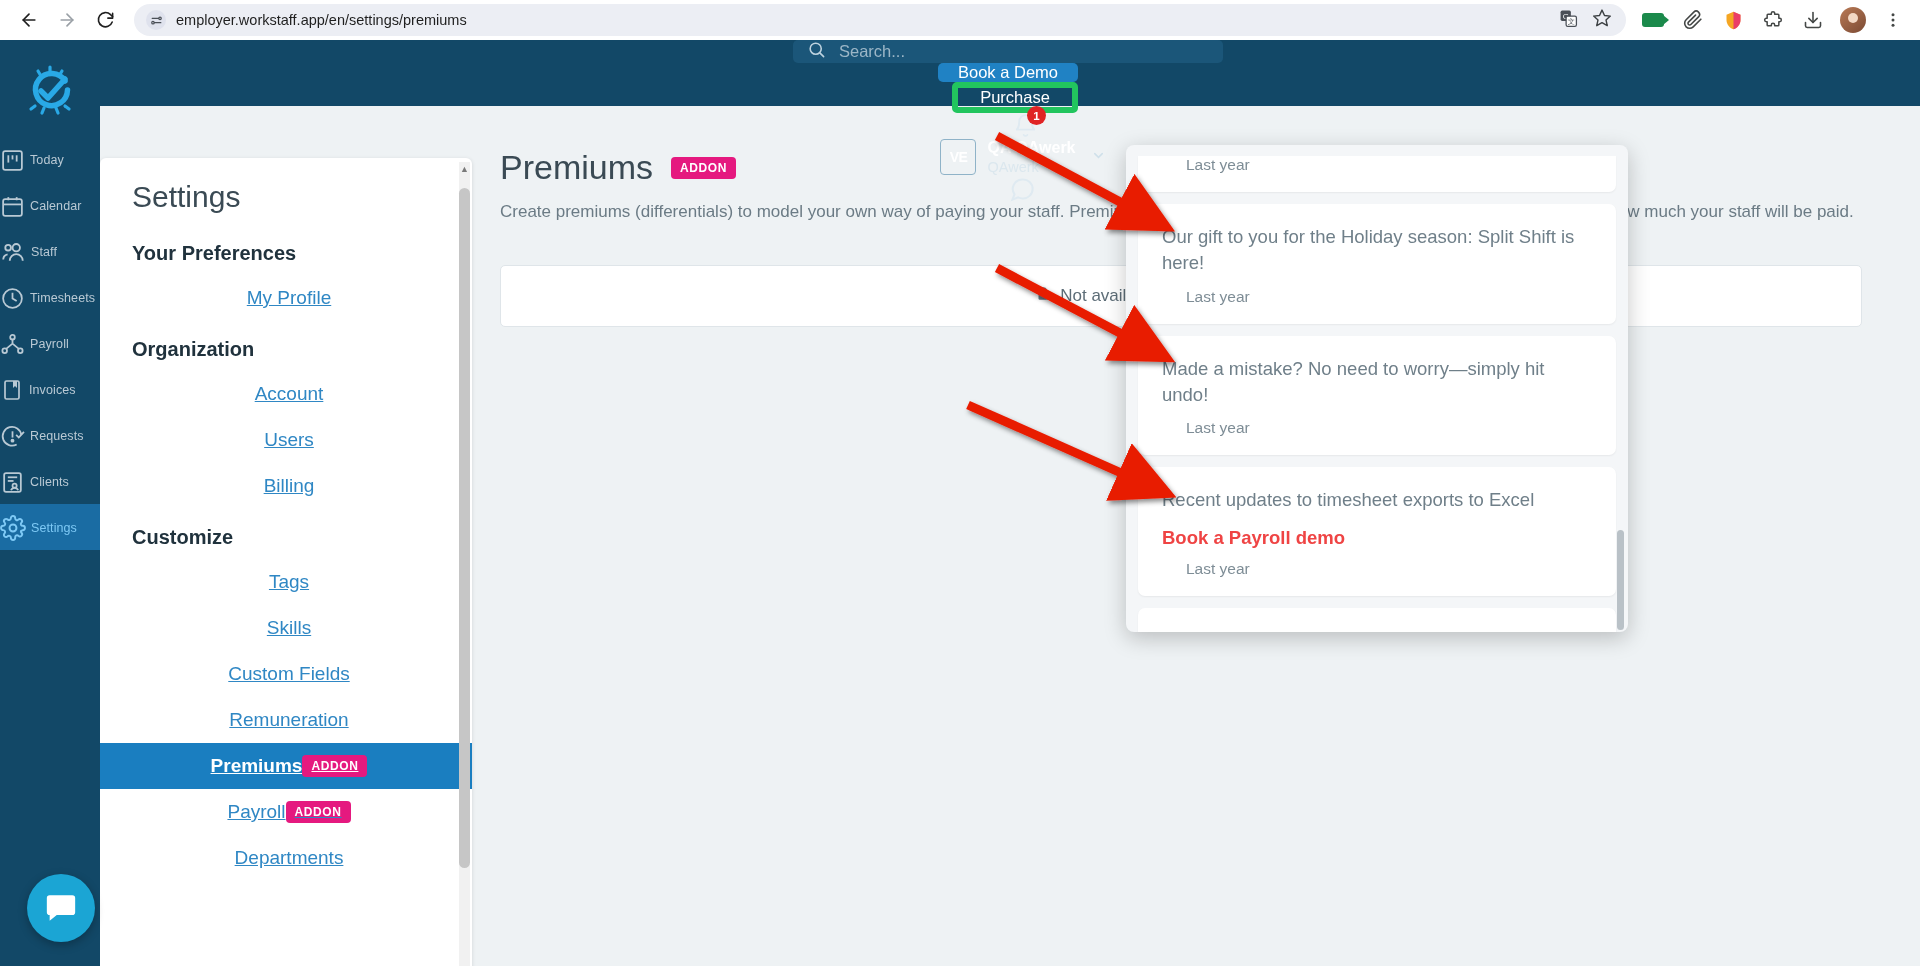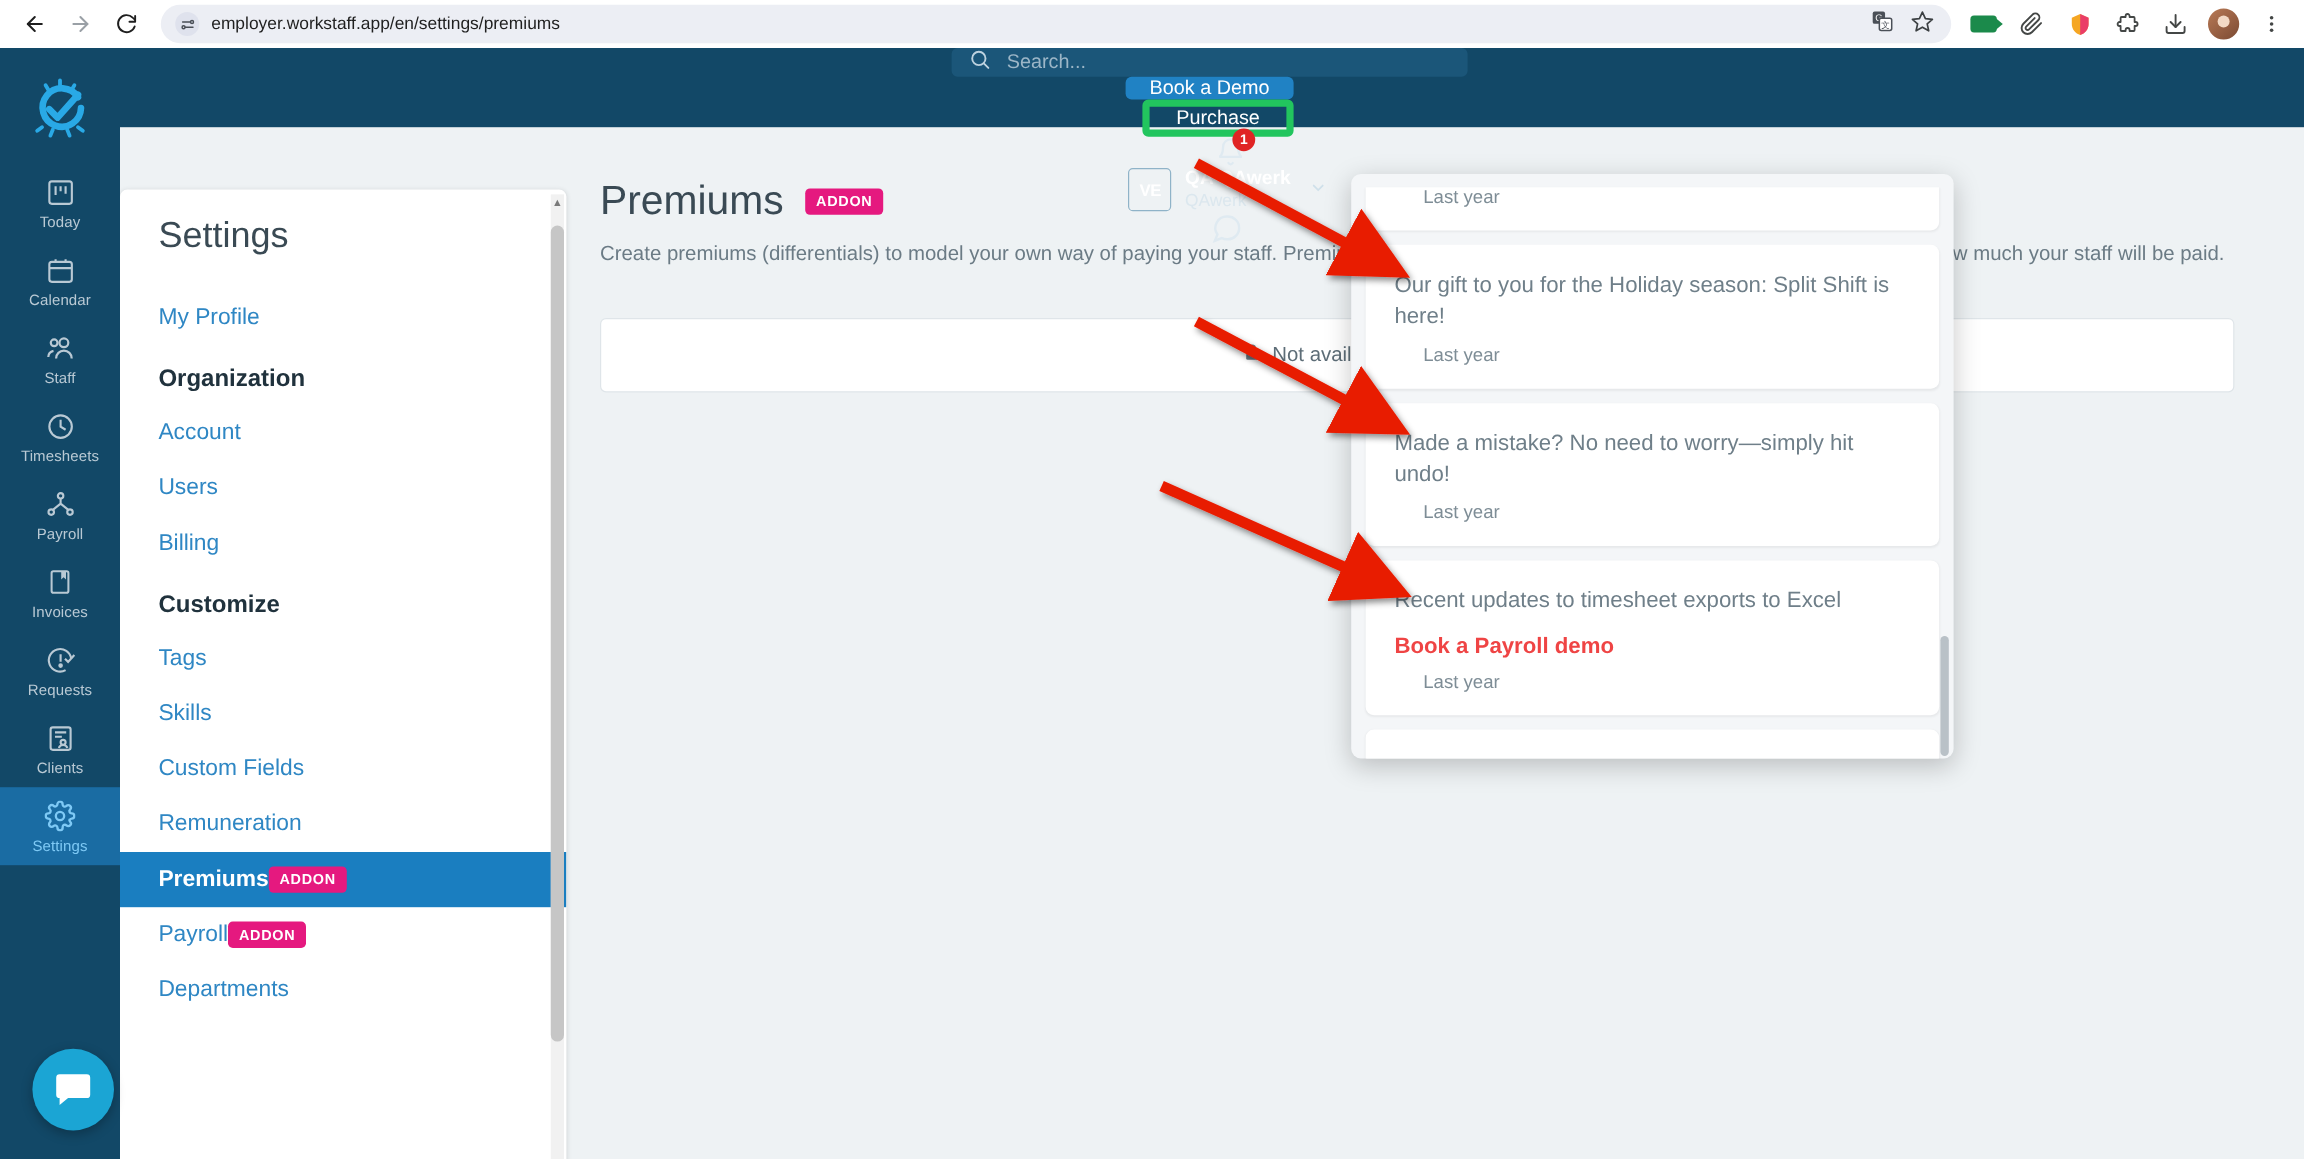--- a/index.html
+++ b/index.html
@@ -104,21 +104,21 @@
     z-index: 5;
   }
   .logo {
     width: 58px; height: 58px;
     margin: 12px 0 16px 0;
     display: flex; align-items: center; justify-content: center;
   }
   .rail-item {
     width: 100px;
     padding: 11px 0 9px 0;
-    display: flex; flex-direction: column; align-items: center;
+    display: flex; flex-direction: row; align-items: center;
     gap: 5px;
     color: #b9c9d4;
   }
   .rail-item .ico { height: 26px; display: flex; align-items: center; }
   .rail-item .lbl { font-size: 12.5px; letter-spacing: .1px; }
   .rail-item.active { background: #1a6ca3; color: #7ec9f5; }
   .rail-item.active .lbl { color: #7ec9f5; }
 
   
   .app-header {
@@ -207,24 +207,25 @@
   .settings-inner { padding: 22px 0 0 0; }
   .settings-title {
     font-size: 30px; color: #3a4a54; font-weight: normal;
     padding: 0 32px; margin-bottom: 28px;
   }
   .group-head {
     font-size: 20px; font-weight: bold; color: #20323d;
     padding: 0 32px; margin: 0 0 10px 0;
   }
   .nav-link {
-    display: flex; align-items: center; justify-content: flex-start;
+    display: flex; align-items: center; justify-content: center;
     padding: 12px 26px 12px 32px;
     font-size: 19px; color: #2f87c4;
     cursor: pointer;
+    text-decoration: underline;
   }
   .nav-link.active {
     background: #1a7ec0; color: #ffffff; font-weight: bold;
   }
   .group-gap { height: 17px; }
   .badge-addon {
     background: #e5197f; color: #fff;
     font-size: 12px; font-weight: bold;
     letter-spacing: .6px;
     border-radius: 4px; padding: 4px 9px;
@@ -590,20 +591,21 @@
       <svg width="27" height="27" viewBox="0 0 24 24" fill="none" stroke="currentColor" stroke-width="1.8">
           <path d="M21 11.5a8.4 8.4 0 0 1-9 8.4 9.3 9.3 0 0 1-3.9-.9L3 21l1.9-4.7A8.4 8.4 0 0 1 12 3.1a8.4 8.4 0 0 1 9 8.4z"></path>
         </svg>
     </span>
   </div>
 
   <div class="settings-panel">
     <div class="settings-inner">
       <div class="settings-title">Settings</div>
 
+      <div class="group-head">Your Preferences</div>
       <div class="nav-link">
         <span>My Profile</span>
       </div>
       <div class="group-gap"></div>
 
       <div class="group-head">Organization</div>
       <div class="nav-link">
         <span>Account</span>
       </div>
       <div class="nav-link">

